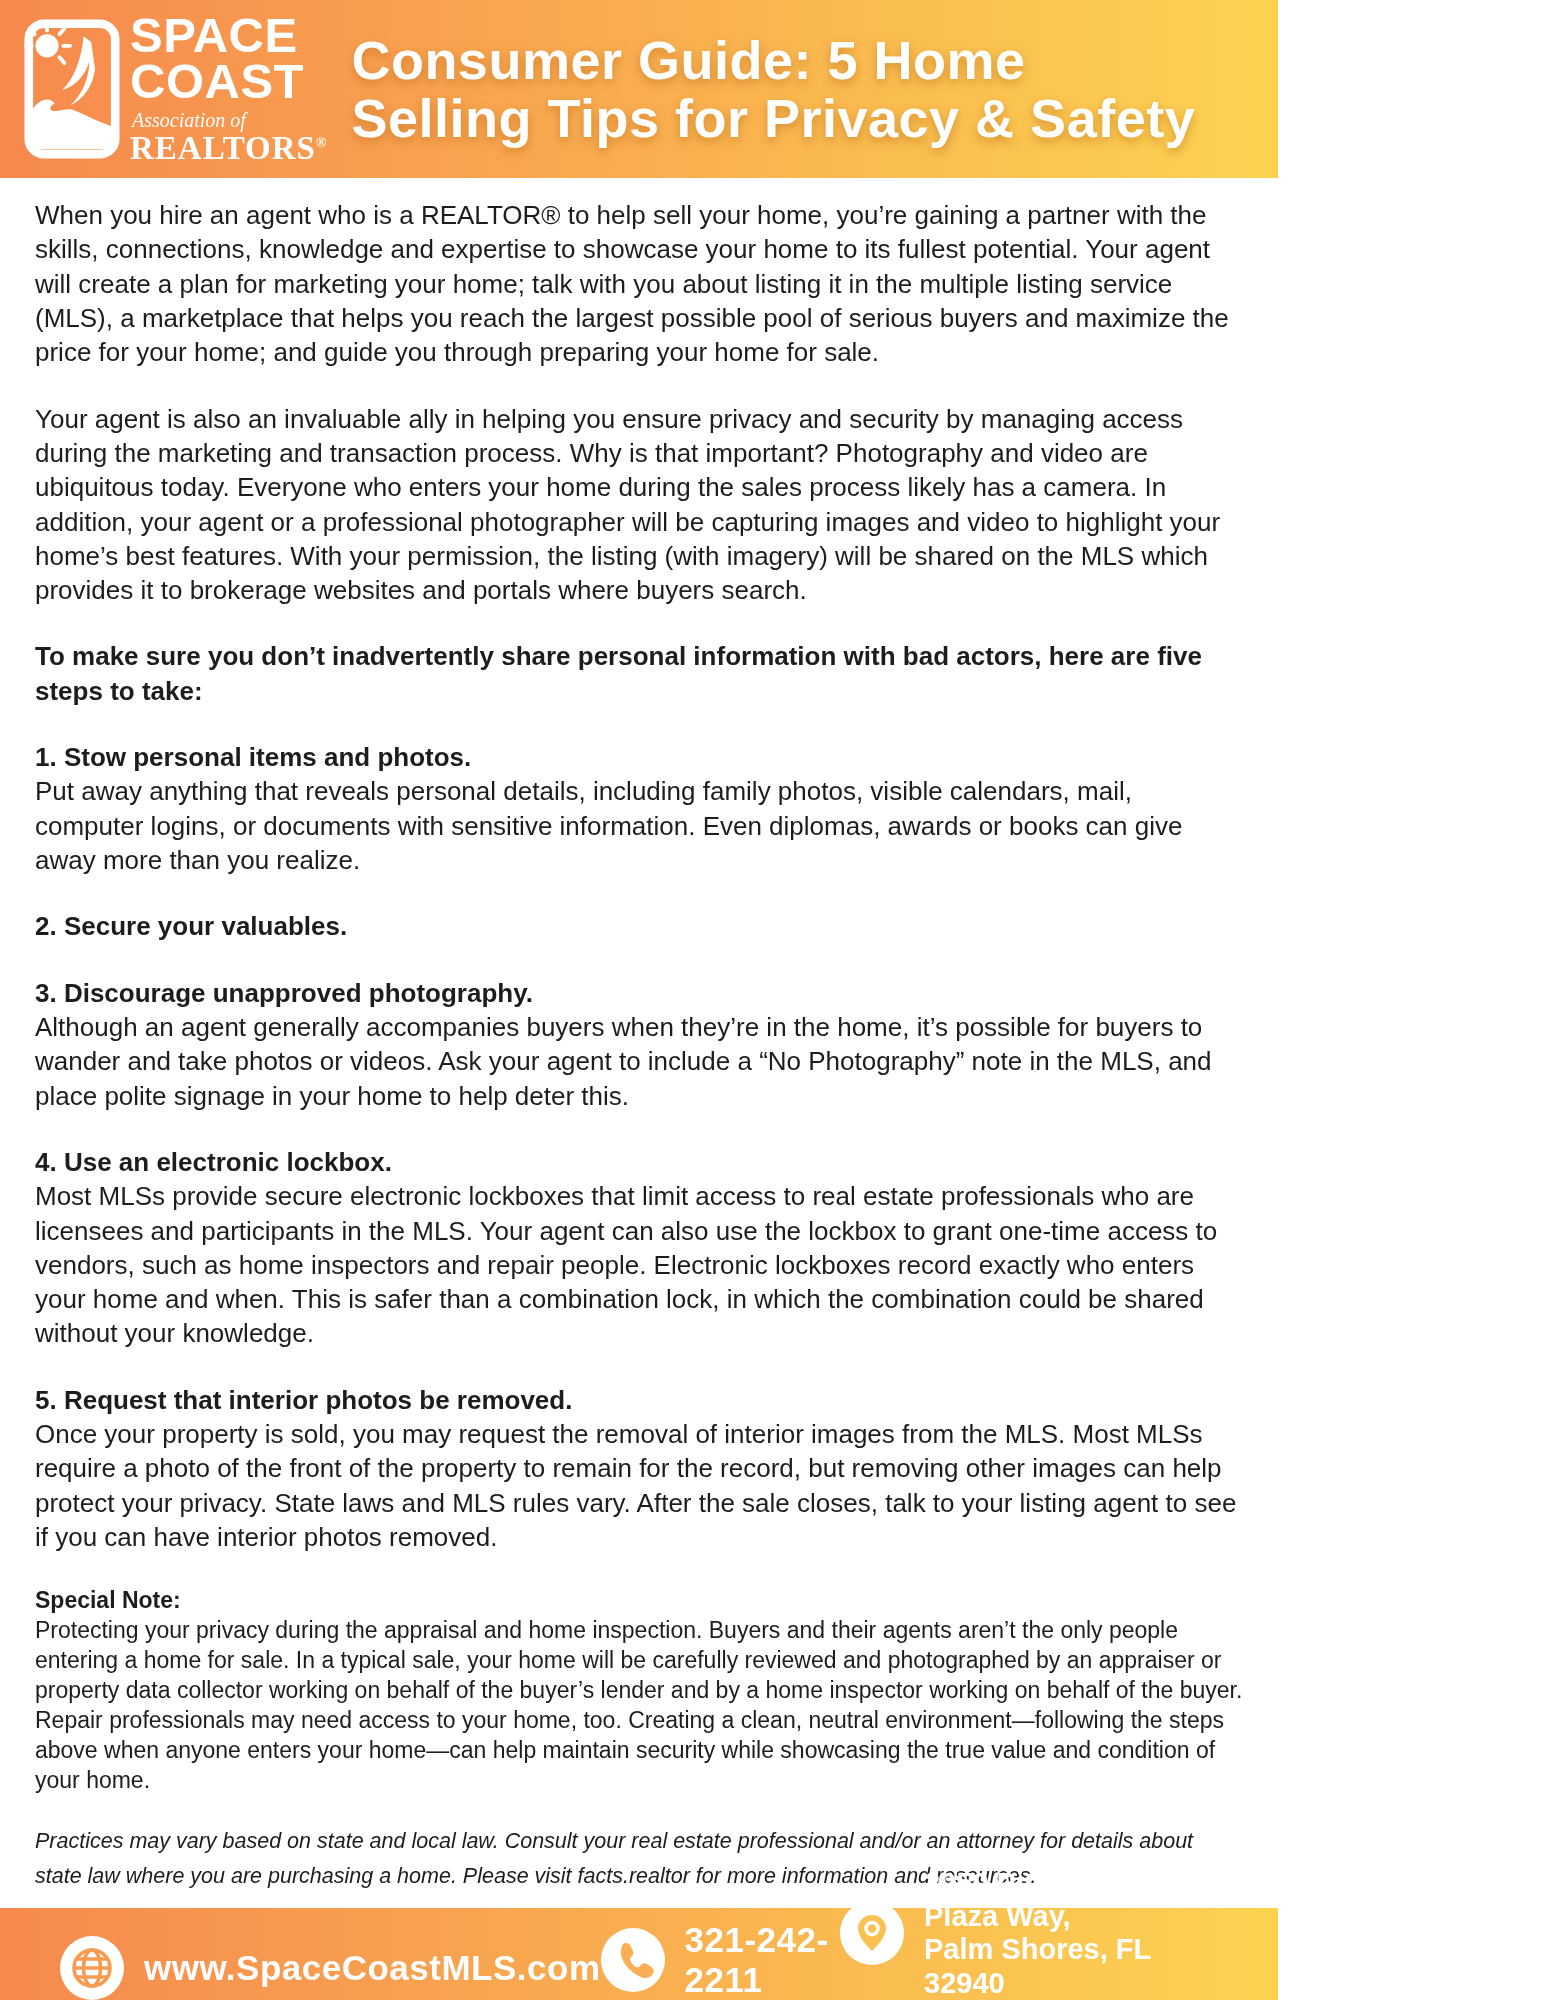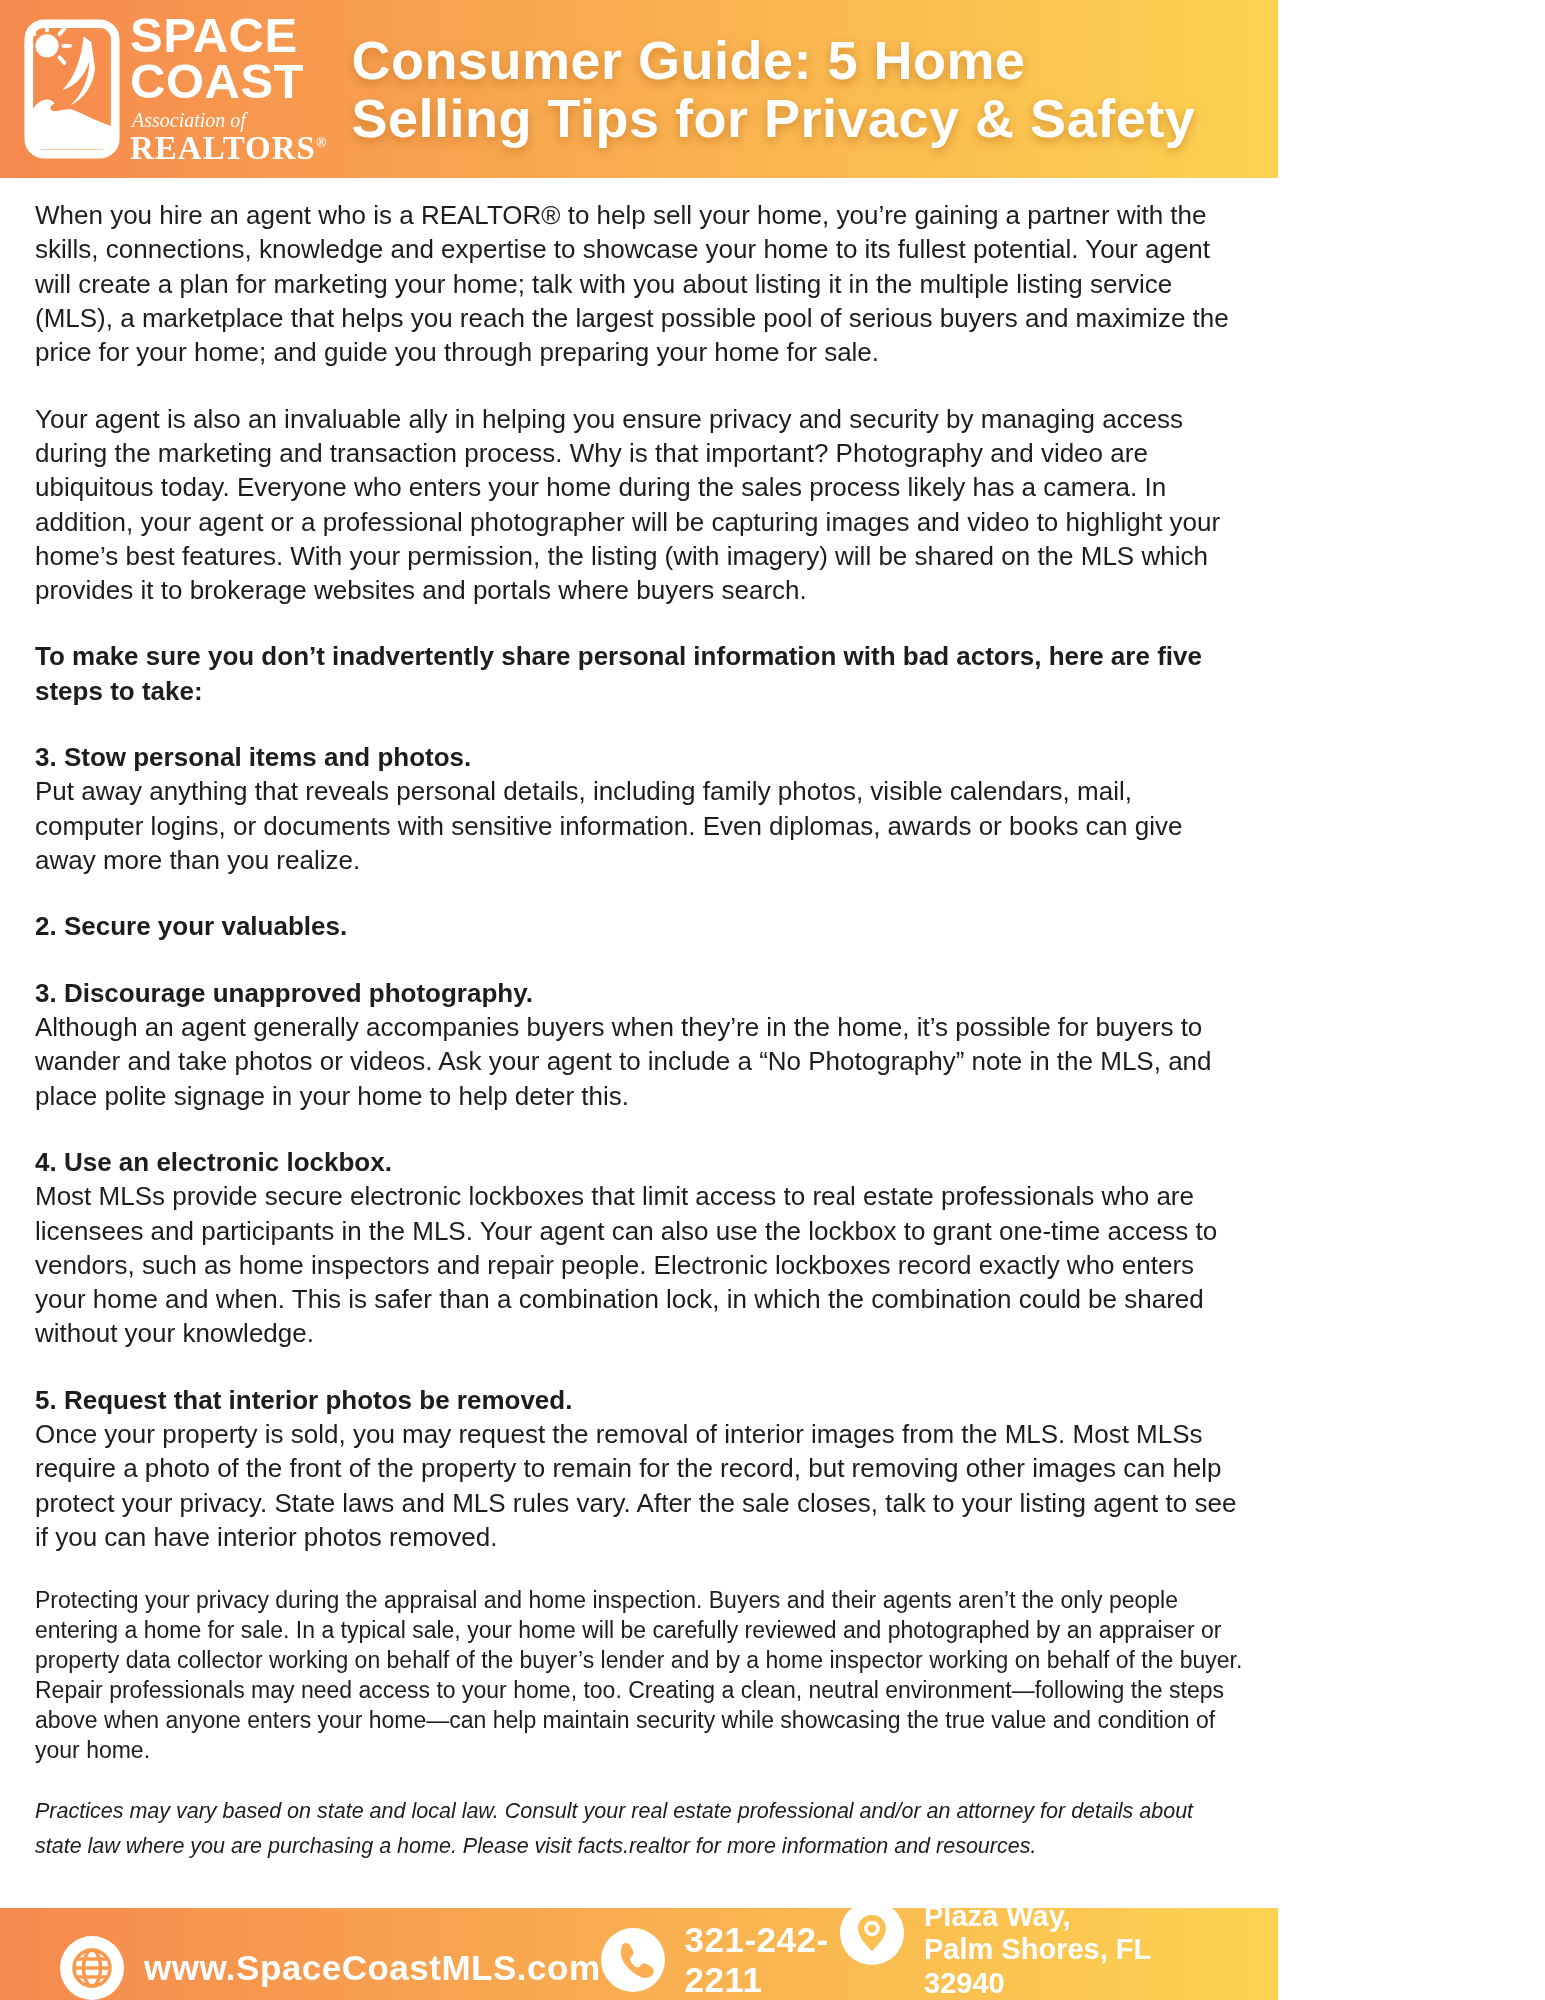--- a/index.html
+++ b/index.html
@@ -89,21 +89,21 @@
       <div>Selling Tips for Privacy &amp; Safety</div>
     </div>
   </div>
 
   <div class="content">
     <p>When you hire an agent who is a REALTOR® to help sell your home, you’re gaining a partner with the skills, connections, knowledge and expertise to showcase your home to its fullest potential. Your agent will create a plan for marketing your home; talk with you about listing it in the multiple listing service (MLS), a marketplace that helps you reach the largest possible pool of serious buyers and maximize the price for your home; and guide you through preparing your home for sale.</p>
     <p>Your agent is also an invaluable ally in helping you ensure privacy and security by managing access during the marketing and transaction process. Why is that important? Photography and video are ubiquitous today. Everyone who enters your home during the sales process likely has a camera. In addition, your agent or a professional photographer will be capturing images and video to highlight your home’s best features. With your permission, the listing (with imagery) will be shared on the MLS which provides it to brokerage websites and portals where buyers search.</p>
     <p class="bold">To make sure you don’t inadvertently share personal information with bad actors, here are five steps to take:</p>
 
     <div class="tip">
-      <div class="tip-heading">3. Stow personal items and photos.</div>
+      <div class="tip-heading">1. Stow personal items and photos.</div>
       <div>Put away anything that reveals personal details, including family photos, visible calendars, mail, computer logins, or documents with sensitive information. Even diplomas, awards or books can give away more than you realize.</div>
     </div>
 
     <div class="tip">
       <div class="tip-heading">2. Secure your valuables.</div>
     </div>
 
     <div class="tip">
       <div class="tip-heading">3. Discourage unapproved photography.</div>
       <div>Although an agent generally accompanies buyers when they’re in the home, it’s possible for buyers to wander and take photos or videos. Ask your agent to include a “No Photography” note in the MLS, and place polite signage in your home to help deter this.</div>
@@ -113,20 +113,21 @@
       <div class="tip-heading">4. Use an electronic lockbox.</div>
       <div>Most MLSs provide secure electronic lockboxes that limit access to real estate professionals who are licensees and participants in the MLS. Your agent can also use the lockbox to grant one-time access to vendors, such as home inspectors and repair people. Electronic lockboxes record exactly who enters your home and when. This is safer than a combination lock, in which the combination could be shared without your knowledge.</div>
     </div>
 
     <div class="tip">
       <div class="tip-heading">5. Request that interior photos be removed.</div>
       <div>Once your property is sold, you may request the removal of interior images from the MLS. Most MLSs require a photo of the front of the property to remain for the record, but removing other images can help protect your privacy. State laws and MLS rules vary. After the sale closes, talk to your listing agent to see if you can have interior photos removed.</div>
     </div>
 
     <div class="note">
+      <div class="note-heading">Special Note:</div>
       <div>Protecting your privacy during the appraisal and home inspection. Buyers and their agents aren’t the only people entering a home for sale. In a typical sale, your home will be carefully reviewed and photographed by an appraiser or property data collector working on behalf of the buyer’s lender and by a home inspector working on behalf of the buyer. Repair professionals may need access to your home, too. Creating a clean, neutral environment—following the steps above when anyone enters your home—can help maintain security while showcasing the true value and condition of your home.</div>
     </div>
 
     <p class="disclaimer">Practices may vary based on state and local law. Consult your real estate professional and/or an attorney for details about state law where you are purchasing a home. Please visit facts.realtor for more information and resources.</p>
   </div>
 
   <div class="footer">
     <div class="f-group">
       <svg class="f-icon" viewBox="0 0 64 64" xmlns="http://www.w3.org/2000/svg">
         <circle cx="32" cy="32" r="32" fill="#ffffff"></circle>

